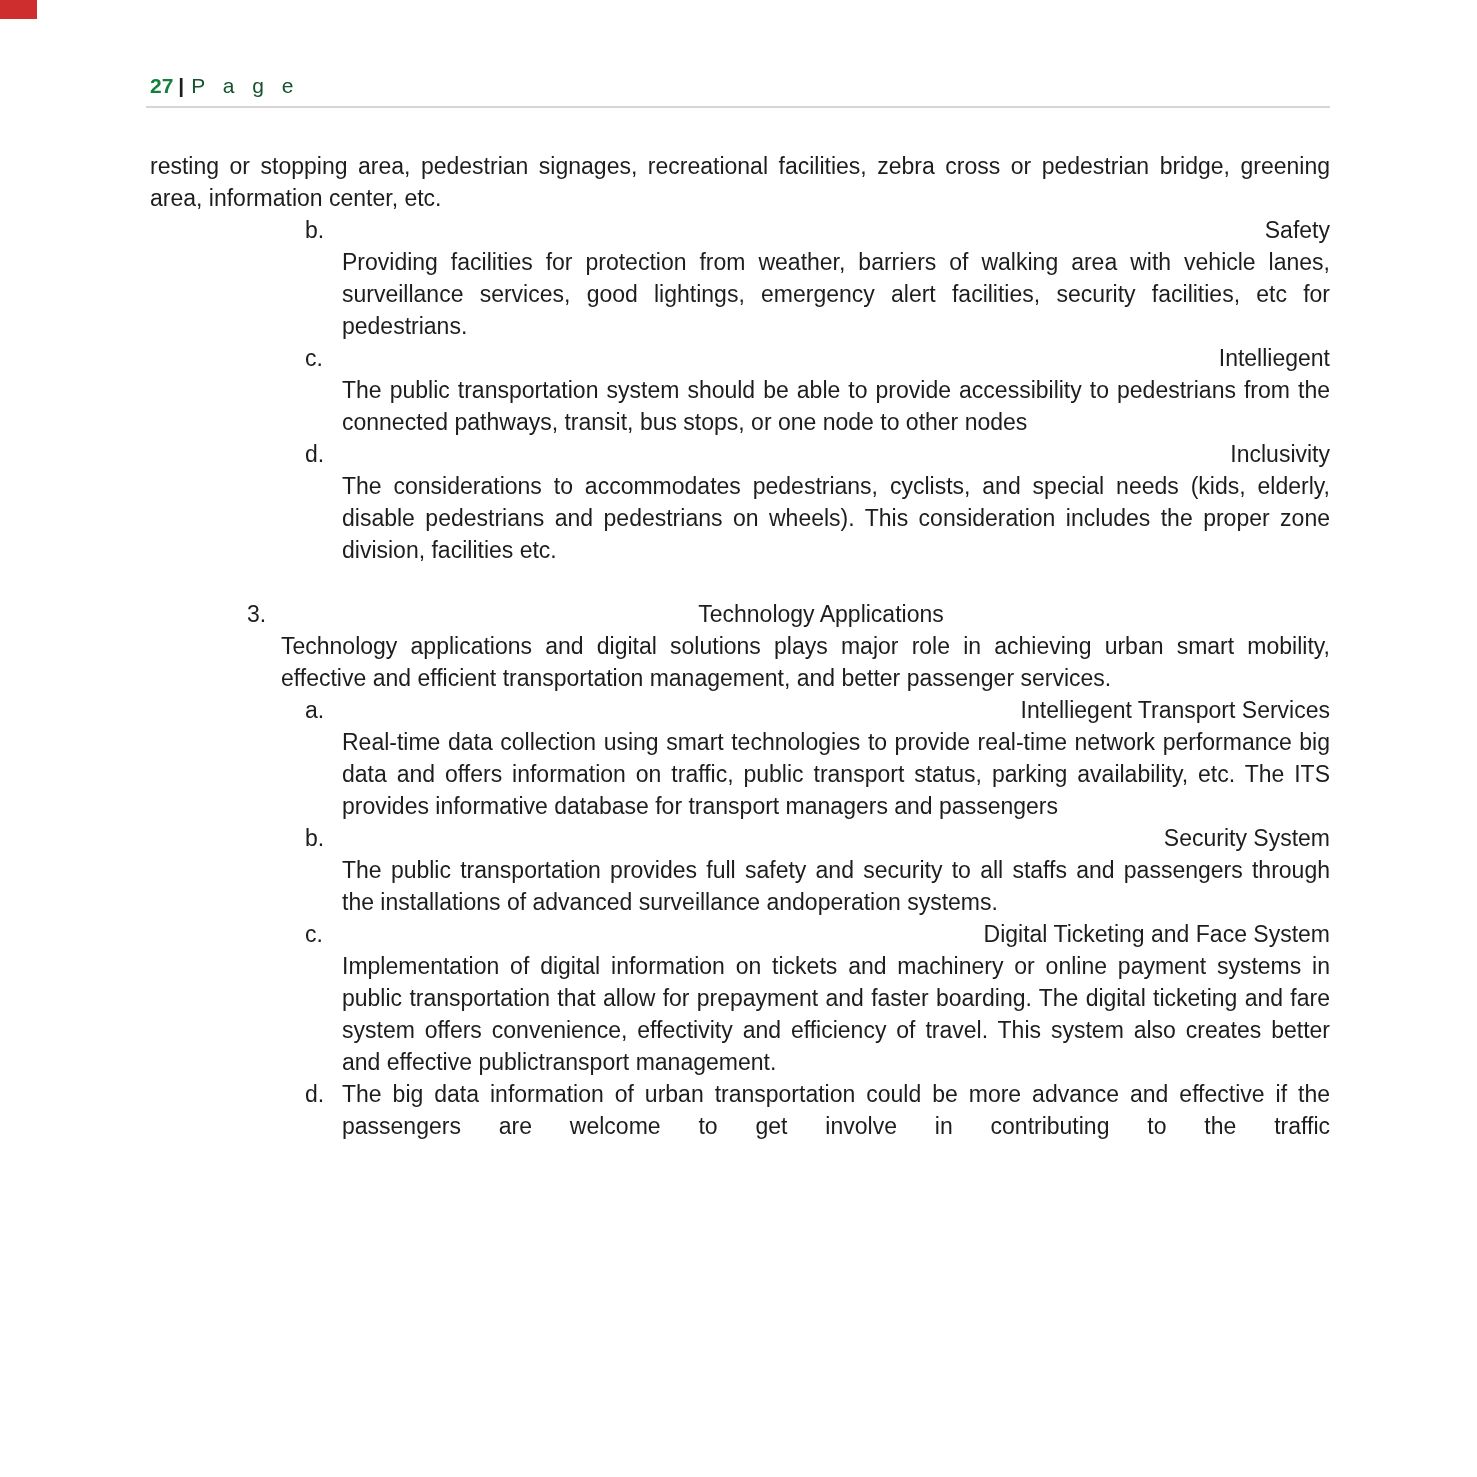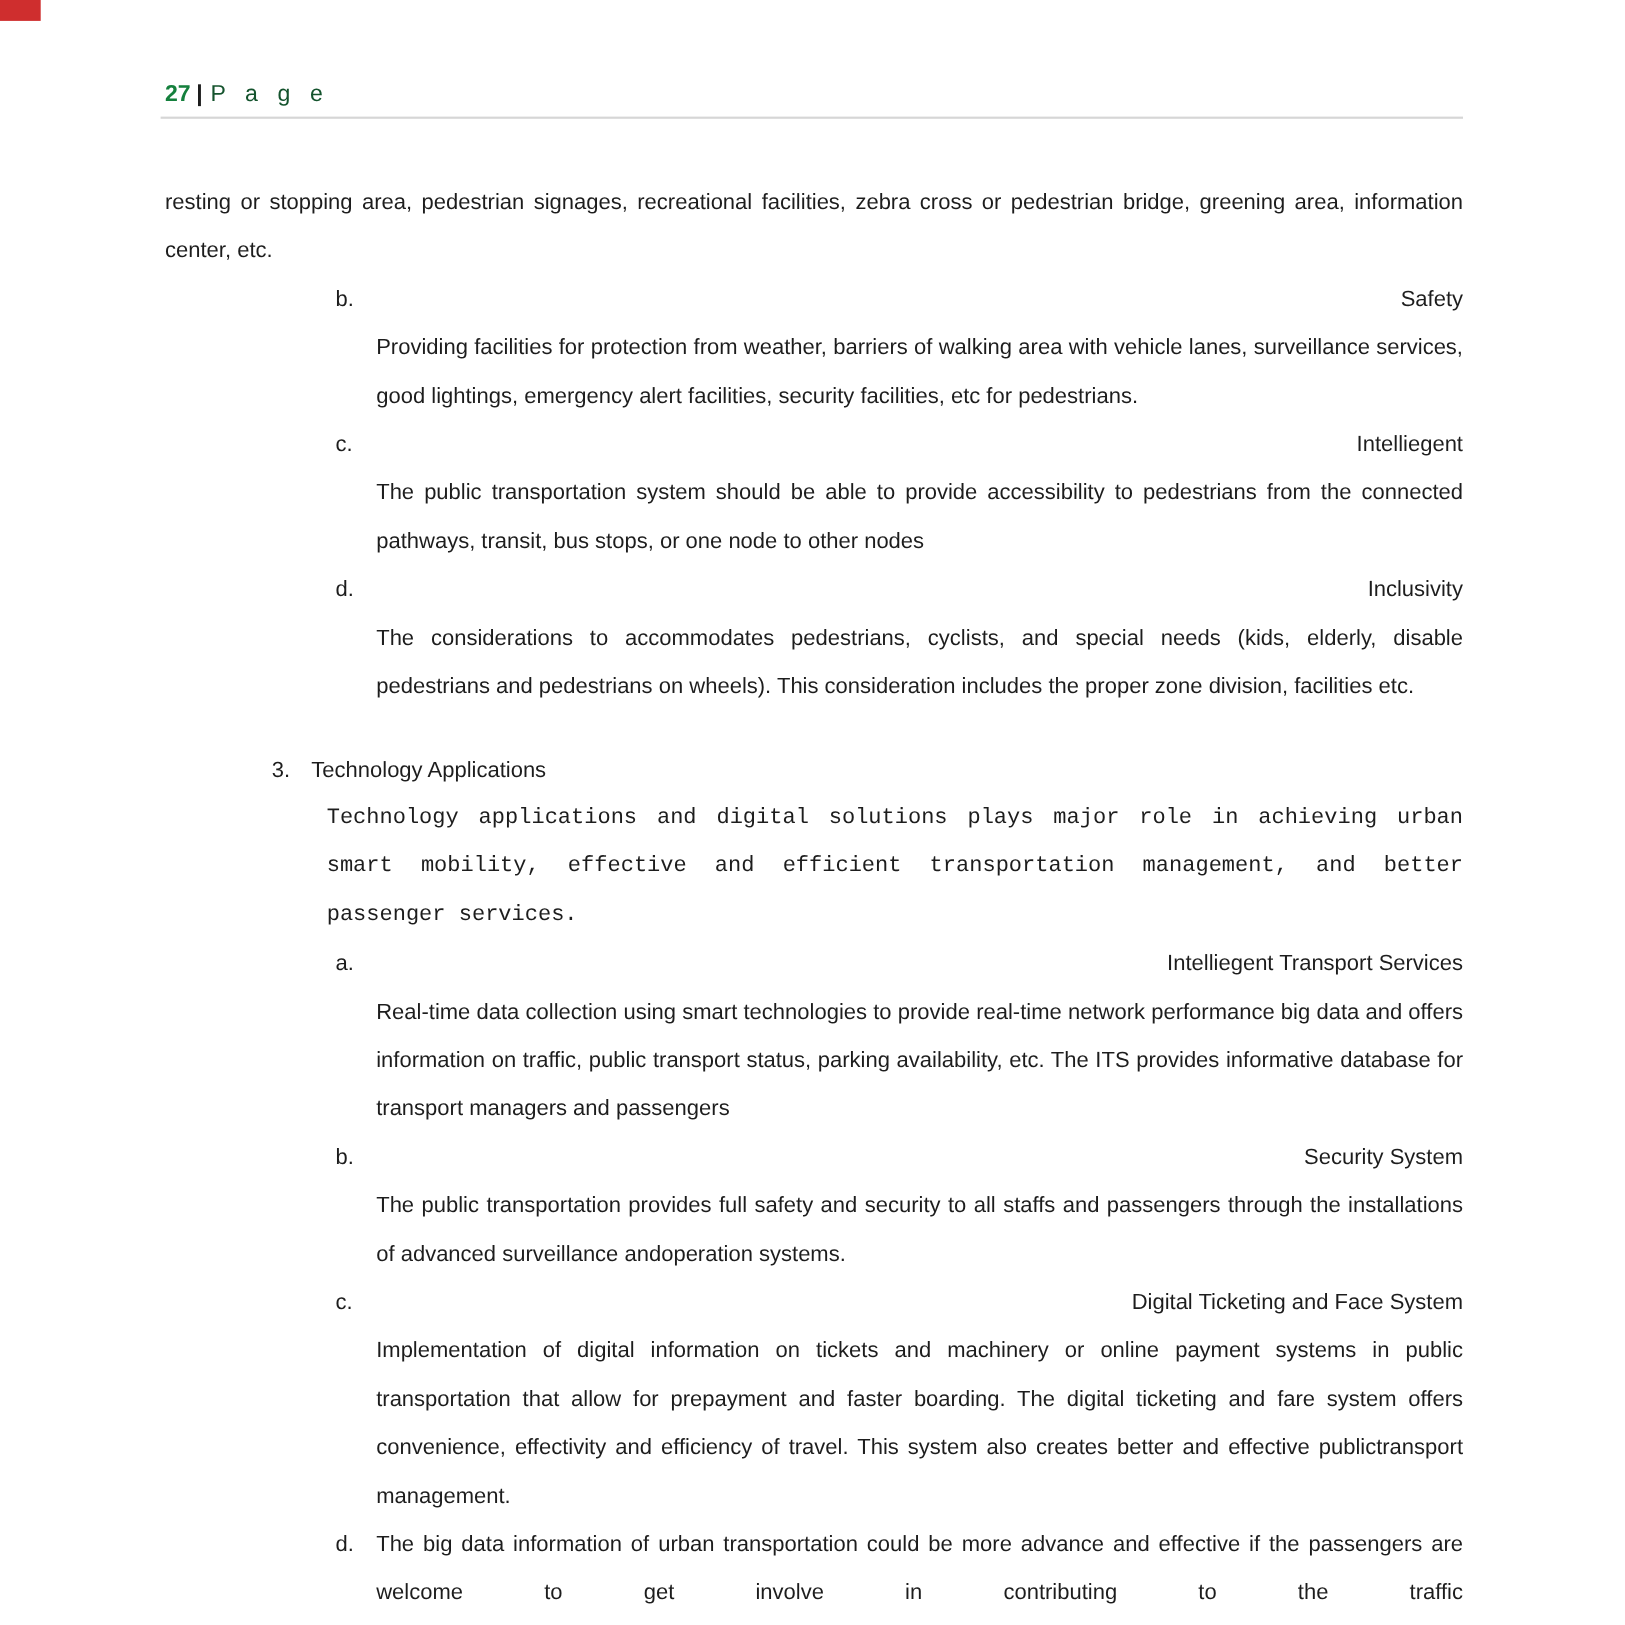--- a/index.html
+++ b/index.html
@@ -19,35 +19,35 @@
     font-size:21px;line-height:24px;white-space:nowrap;
   }
   .page-number{font-weight:bold;color:#15803d;}
   .page-sep{color:#1d1d1d;margin:0 7px 0 5px;font-weight:bold;}
   .page-label{color:#14532d;letter-spacing:6px;}
   .header-rule{
     position:absolute;left:146px;top:106px;width:1184px;
     border-top:2px solid #d6d6d6;height:0;
   }
   .content{
-    position:absolute;left:150px;top:162px;width:1180px;
-    font-size:20px;line-height:44px;
+    position:absolute;left:150px;top:150px;width:1180px;
+    font-size:23px;line-height:32px;
     text-align:justify;
   }
   .cont-para{margin-left:192px;}
   .li{display:flex;margin-left:155px;}
   .li-marker{flex:0 0 37px;width:37px;text-align:left;}
   .li-content{flex:1;min-width:0;}
   .li-title{text-align:right;}
   .li-text{text-align:justify;}
   .num-item{margin-left:97px;margin-top:32px;}
   .num-head{display:flex;}
   .num-marker{flex:0 0 36px;width:36px;}
-  .num-title{flex:1;text-align:left;}
-  .num-intro{margin-left:50px;text-align:justify;font-family:Liberation Mono, monospace;}
+  .num-title{flex:1;text-align:center;margin-left:29px;}
+  .num-intro{margin-left:34px;text-align:justify;}
   .sub-items{margin-left:58px;}
   .sub-items .li{margin-left:0;}
   .fill-last{text-align-last:justify;}
 </style>
 </head>
 <body>
 
 <div class="page">
 
   <div class="corner-marker" style="background: rgb(207, 46, 46);"></div>

